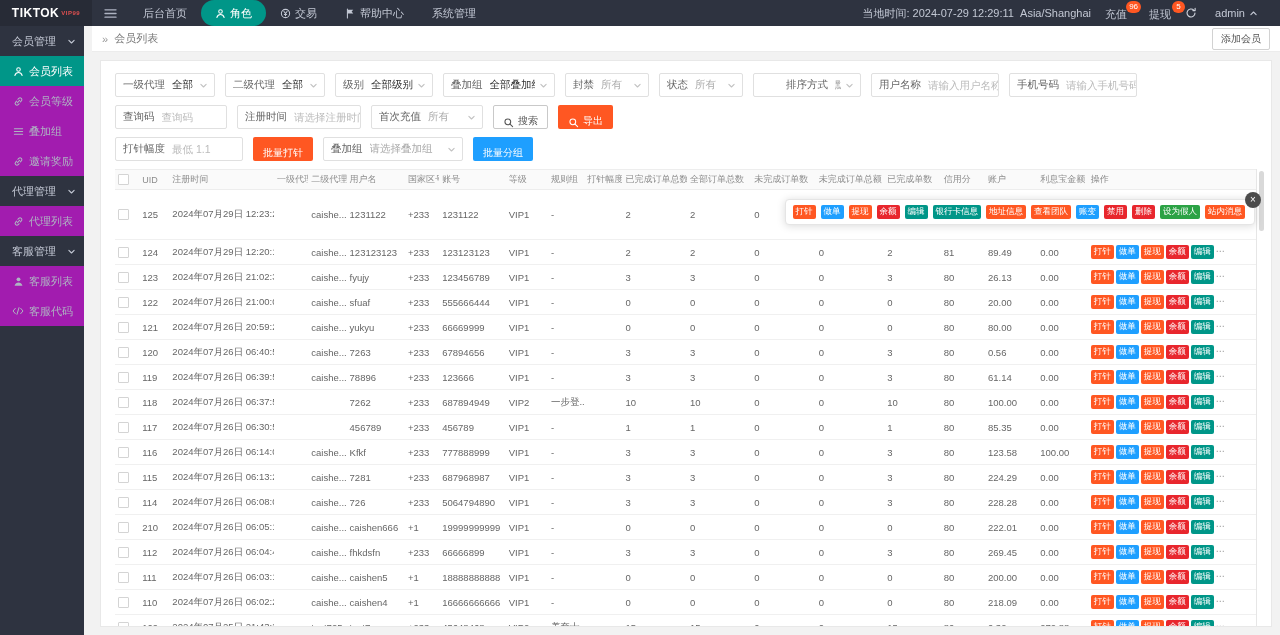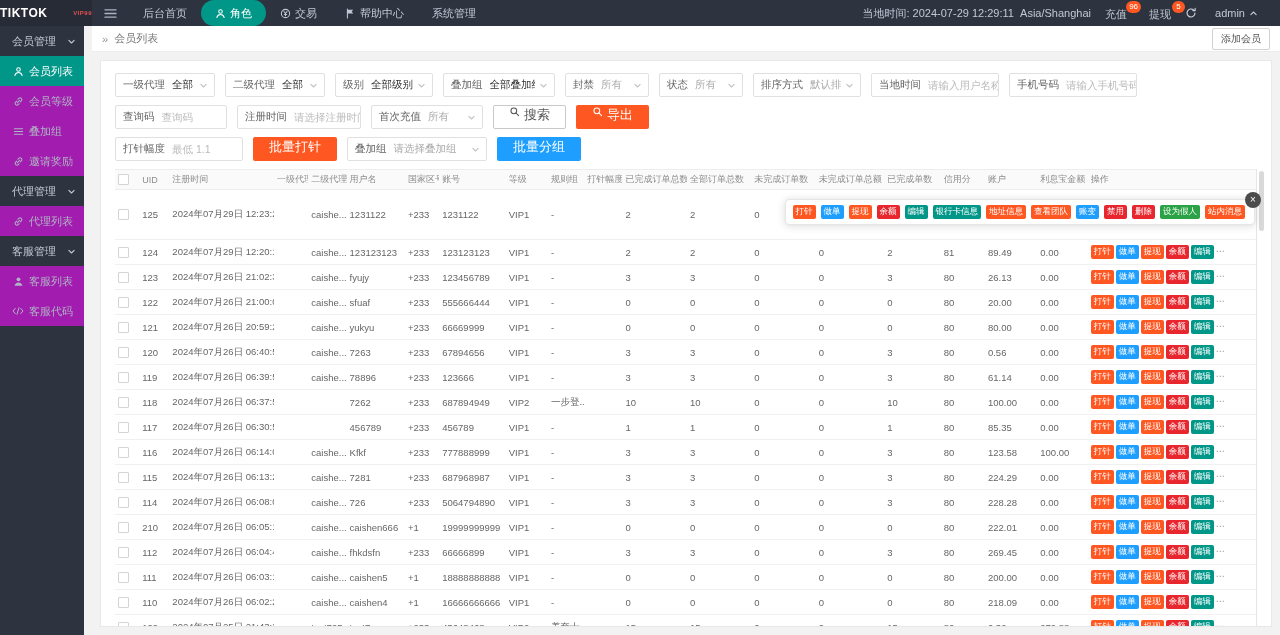--- a/index.html
+++ b/index.html
@@ -3,21 +3,21 @@
 <meta charset="utf-8">
 <style>
   * { box-sizing: border-box; margin: 0; padding: 0; }
   html,body { width:1280px; height:635px; overflow:hidden; background:#f2f2f2;
     font-family:"Liberation Sans","DejaVu Sans",sans-serif; font-size:12px; color:#666; }
 
   
   .navbar { position:fixed; top:0; left:0; right:0; height:26px; background:#2e3340;
     display:flex; align-items:stretch; z-index:50; color:#cfd3dc; }
   .logo { width:92px; background:#272b36; color:#fff; display:flex; align-items:center;
-    justify-content:space-between; font-weight:bold; font-size:12px; letter-spacing:.5px; }
+    justify-content:center; font-weight:bold; font-size:12px; letter-spacing:.5px; }
   .logo sup { color:#e05050; font-size:6px; margin-left:2px; font-weight:bold; }
   .nav-left { display:flex; align-items:stretch; }
   .nav-toggle { display:flex; align-items:center; padding:0 12px; cursor:pointer; color:#aeb4c2; }
   .nav-item { display:flex; align-items:center; gap:4px; padding:0 14px; font-size:11px;
     color:#c3c8d4; cursor:pointer; }
   .nav-item.active { background:#009688; color:#fff;border-radius:13px; }
   .nav-right { margin-left:auto; display:flex; align-items:center; gap:14px; padding-right:22px; font-size:11px; }
   .nav-time { color:#c3c8d4; }
   .nav-badge-item { position:relative; color:#c3c8d4; cursor:pointer; padding-top:2px; }
   .badge { position:absolute; top:-4px; right:-14px; min-width:13px; height:12px; padding:0 3px;
@@ -48,22 +48,22 @@
   
   .frow { display:flex; align-items:center; gap:10px; margin-bottom:8px; flex-wrap:nowrap; }
   .fgroup { display:flex; align-items:center; height:24px; border:1px solid #e0e0e0; border-radius:2px;
     background:#fff; font-size:10.5px; overflow:hidden; flex:0 0 auto; }
   .fgroup .flabel { padding:0 7px; color:#666; white-space:nowrap; }
   .fgroup .fvalue { flex:1; color:#333; white-space:nowrap; overflow:hidden; }
   .fgroup .fvalue.muted { color:#aaa; }
   .fgroup .chev { margin:0 6px 0 4px; color:#c2c2c2; }
   .fgroup input { border:none; outline:none; font-size:10.5px; color:#333; width:100%; font-family:inherit; }
   .fgroup input::placeholder { color:#bbb; }
-  .btn { display:inline-flex; align-items:flex-start; gap:4px; height:24px; padding:0 15px; border-radius:2px;
-    border:1px solid transparent; font-size:13px; cursor:pointer; white-space:nowrap; font-family:inherit; }
+  .btn { display:inline-flex; align-items:flex-end; gap:4px; height:24px; padding:0 9px; border-radius:2px;
+    border:1px solid transparent; font-size:10px; cursor:pointer; white-space:nowrap; font-family:inherit; }
   .btn-plain { background:#fff; border-color:#c9c9c9; color:#555; }
   .btn-orange { background:#ff5722; color:#fff; }
   .btn-blue { background:#1e9fff; color:#fff; }
 
   
   .table-wrap { position:relative; margin-top:2px; }
   table { width:100%; border-collapse:collapse; table-layout:fixed; }
   th { height:20px; font-weight:normal; font-size:9px; color:#8d8d8d; text-align:left;
     background:#fafafa; border-top:1px solid #ededed; border-bottom:1px solid #ededed;
     padding:0 3px; white-space:nowrap; overflow:hidden; }
@@ -314,31 +314,31 @@
         </div>
         <div class="fgroup" style="width: 84px;">
           <span class="flabel">状态</span>
           <span class="fvalue muted">所有</span>
           <span class="icon chev">
             <svg width="9" height="9" viewBox="0 0 12 12">
               <path d="M2.5 4.5L6 8l3.5-3.5" fill="none" stroke="currentColor" stroke-width="1.5" stroke-linecap="round" stroke-linejoin="round"></path>
             </svg>
           </span>
         </div>
-        <div class="fgroup" style="width: 108px;">
+        <div class="fgroup" style="width: 108px; padding-left: 25px;">
           <span class="flabel">排序方式</span>
           <span class="fvalue muted">默认排序</span>
           <span class="icon chev">
             <svg width="9" height="9" viewBox="0 0 12 12">
               <path d="M2.5 4.5L6 8l3.5-3.5" fill="none" stroke="currentColor" stroke-width="1.5" stroke-linecap="round" stroke-linejoin="round"></path>
             </svg>
           </span>
         </div>
         <div class="fgroup" style="width: 128px;">
-          <span class="flabel">当地时间</span>
+          <span class="flabel">用户名称</span>
           <input placeholder="请输入用户名称" style="">
         </div>
         <div class="fgroup" style="width: 128px;">
           <span class="flabel">手机号码</span>
           <input placeholder="请输入手机号码" style="">
         </div>
       </div>
 
     <div class="frow">
       <div class="fgroup" style="width:112px">

